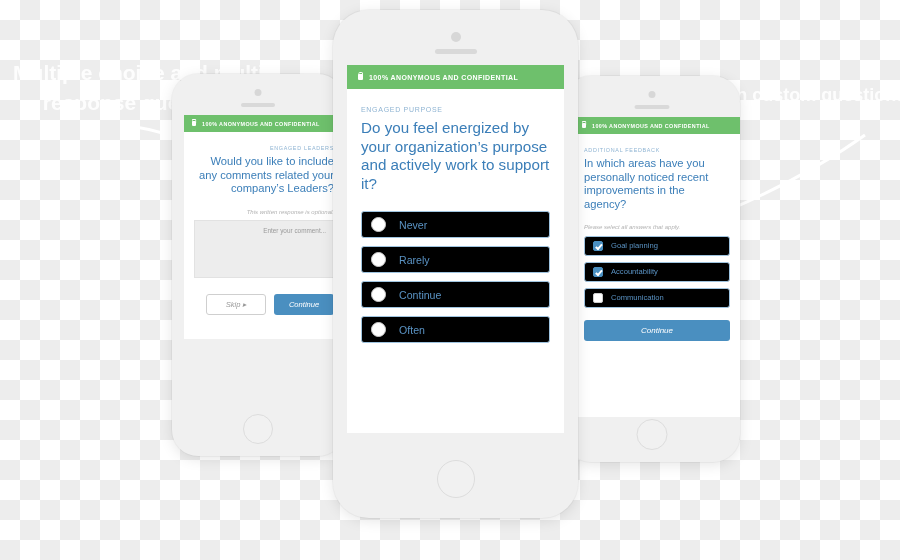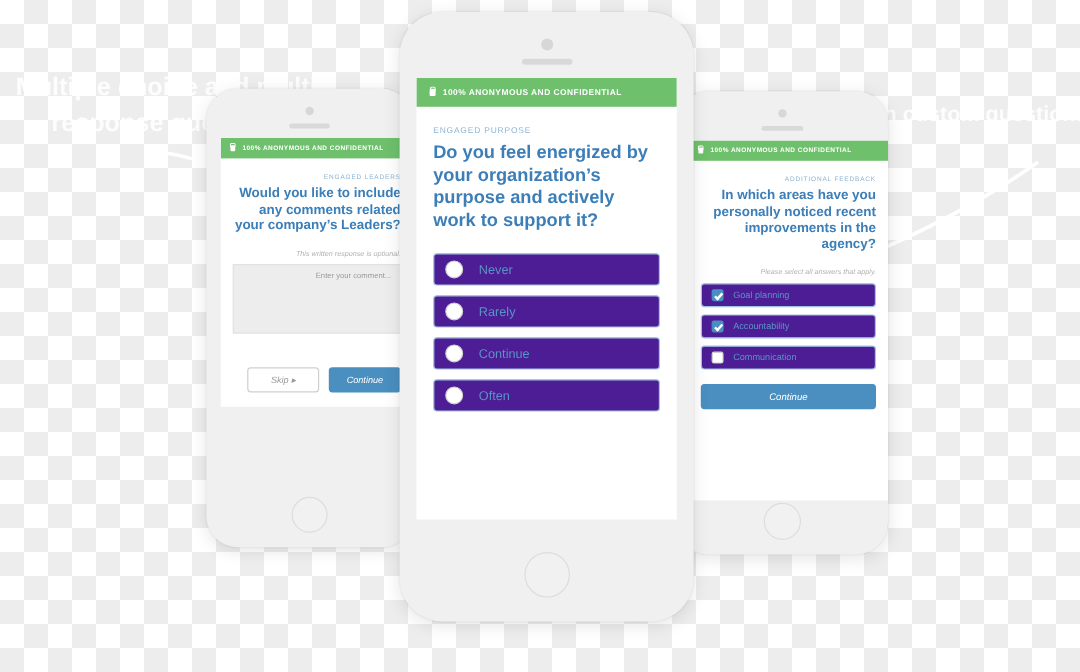--- a/index.html
+++ b/index.html
@@ -84,32 +84,32 @@
     border-radius: 40% 40% 0 0;
   }
   .body-pad { padding: 0 14px; }
   .eyebrow {
     color: #8fb4d3;
     letter-spacing: .7px;
     font-weight: 400;
   }
   .qtitle {
     color: #3b7eb8;
-    font-weight: 700;
+    font-weight: 400;
     line-height: 1.22;
   }
   .subnote {
     color: #b3b3b3;
     font-style: italic;
   }
   .opt {
     display: flex; align-items: center;
     border: 1px solid #9fc4e0;
     border-radius: 3px;
-    background: #4c1d95;
+    background: #000000;
     color: #5a93c4;
   }
   .radio {
     border: 1.4px solid #cfcfcf;
     border-radius: 50%;
     background: #fff;
     flex: none;
   }
   .cbox {
     border: 1.4px solid #cdcdcd;
@@ -148,27 +148,27 @@
   #phone-left .home    { bottom: 12px; width: 30px; height: 30px; }
   #phone-left .screen  { left: 12px; top: 41px; width: 160px; height: 224px; text-align: right; }
   #phone-left .greenbar{ height: 17px; padding: 0 8px; font-size: 5.4px; }
   #phone-left .lock    { width: 4px; height: 4.5px; border-radius: 1px; }
   #phone-left .lock::before { width: 3px; height: 2.6px; top: -2.2px; }
   #phone-left .body-pad{ padding: 0 10px; }
   #phone-left .eyebrow { font-size: 5.4px; margin-top: 13px; }
   #phone-left .qtitle  { font-size: 11.2px; margin-top: 4px; }
   #phone-left .subnote { font-size: 6px; margin-top: 13px; }
   #phone-left .textarea{ margin-top: 5px; height: 58px; padding: 6px 7px; font-size: 6.4px; }
-  #phone-left .btnrow  { display: flex; gap: 8px; margin-top: 28px; padding-left: 12px; }
+  #phone-left .btnrow  { display: flex; gap: 8px; margin-top: 16px; padding-left: 12px; }
   #phone-left .btn     { height: 21px; font-size: 7.6px; }
   #phone-left .btn-skip{ width: 72px; }
   #phone-left .btn-primary { width: 72px; }
 
   
-  #phone-right { left: 564px; top: 76px; width: 176px; height: 386px; border-radius: 27px; text-align: right; }
+  #phone-right { left: 564px; top: 76px; width: 176px; height: 386px; border-radius: 27px; }
   #phone-right .cam     { top: 15px; width: 7px; height: 7px; }
   #phone-right .speaker { top: 29px; width: 35px; height: 4px; }
   #phone-right .home    { bottom: 12px; width: 31px; height: 31px; }
   #phone-right .screen  { left: 10px; top: 41px; width: 166px; height: 300px; }
   #phone-right .greenbar{ height: 17px; padding: 0 8px; font-size: 5.4px; }
   #phone-right .lock    { width: 4px; height: 4.5px; border-radius: 1px; }
   #phone-right .lock::before { width: 3px; height: 2.6px; top: -2.2px; }
   #phone-right .body-pad{ padding: 0 10px; }
   #phone-right .eyebrow { font-size: 5.4px; margin-top: 13px; }
   #phone-right .qtitle  { font-size: 11.2px; margin-top: 4px; }

